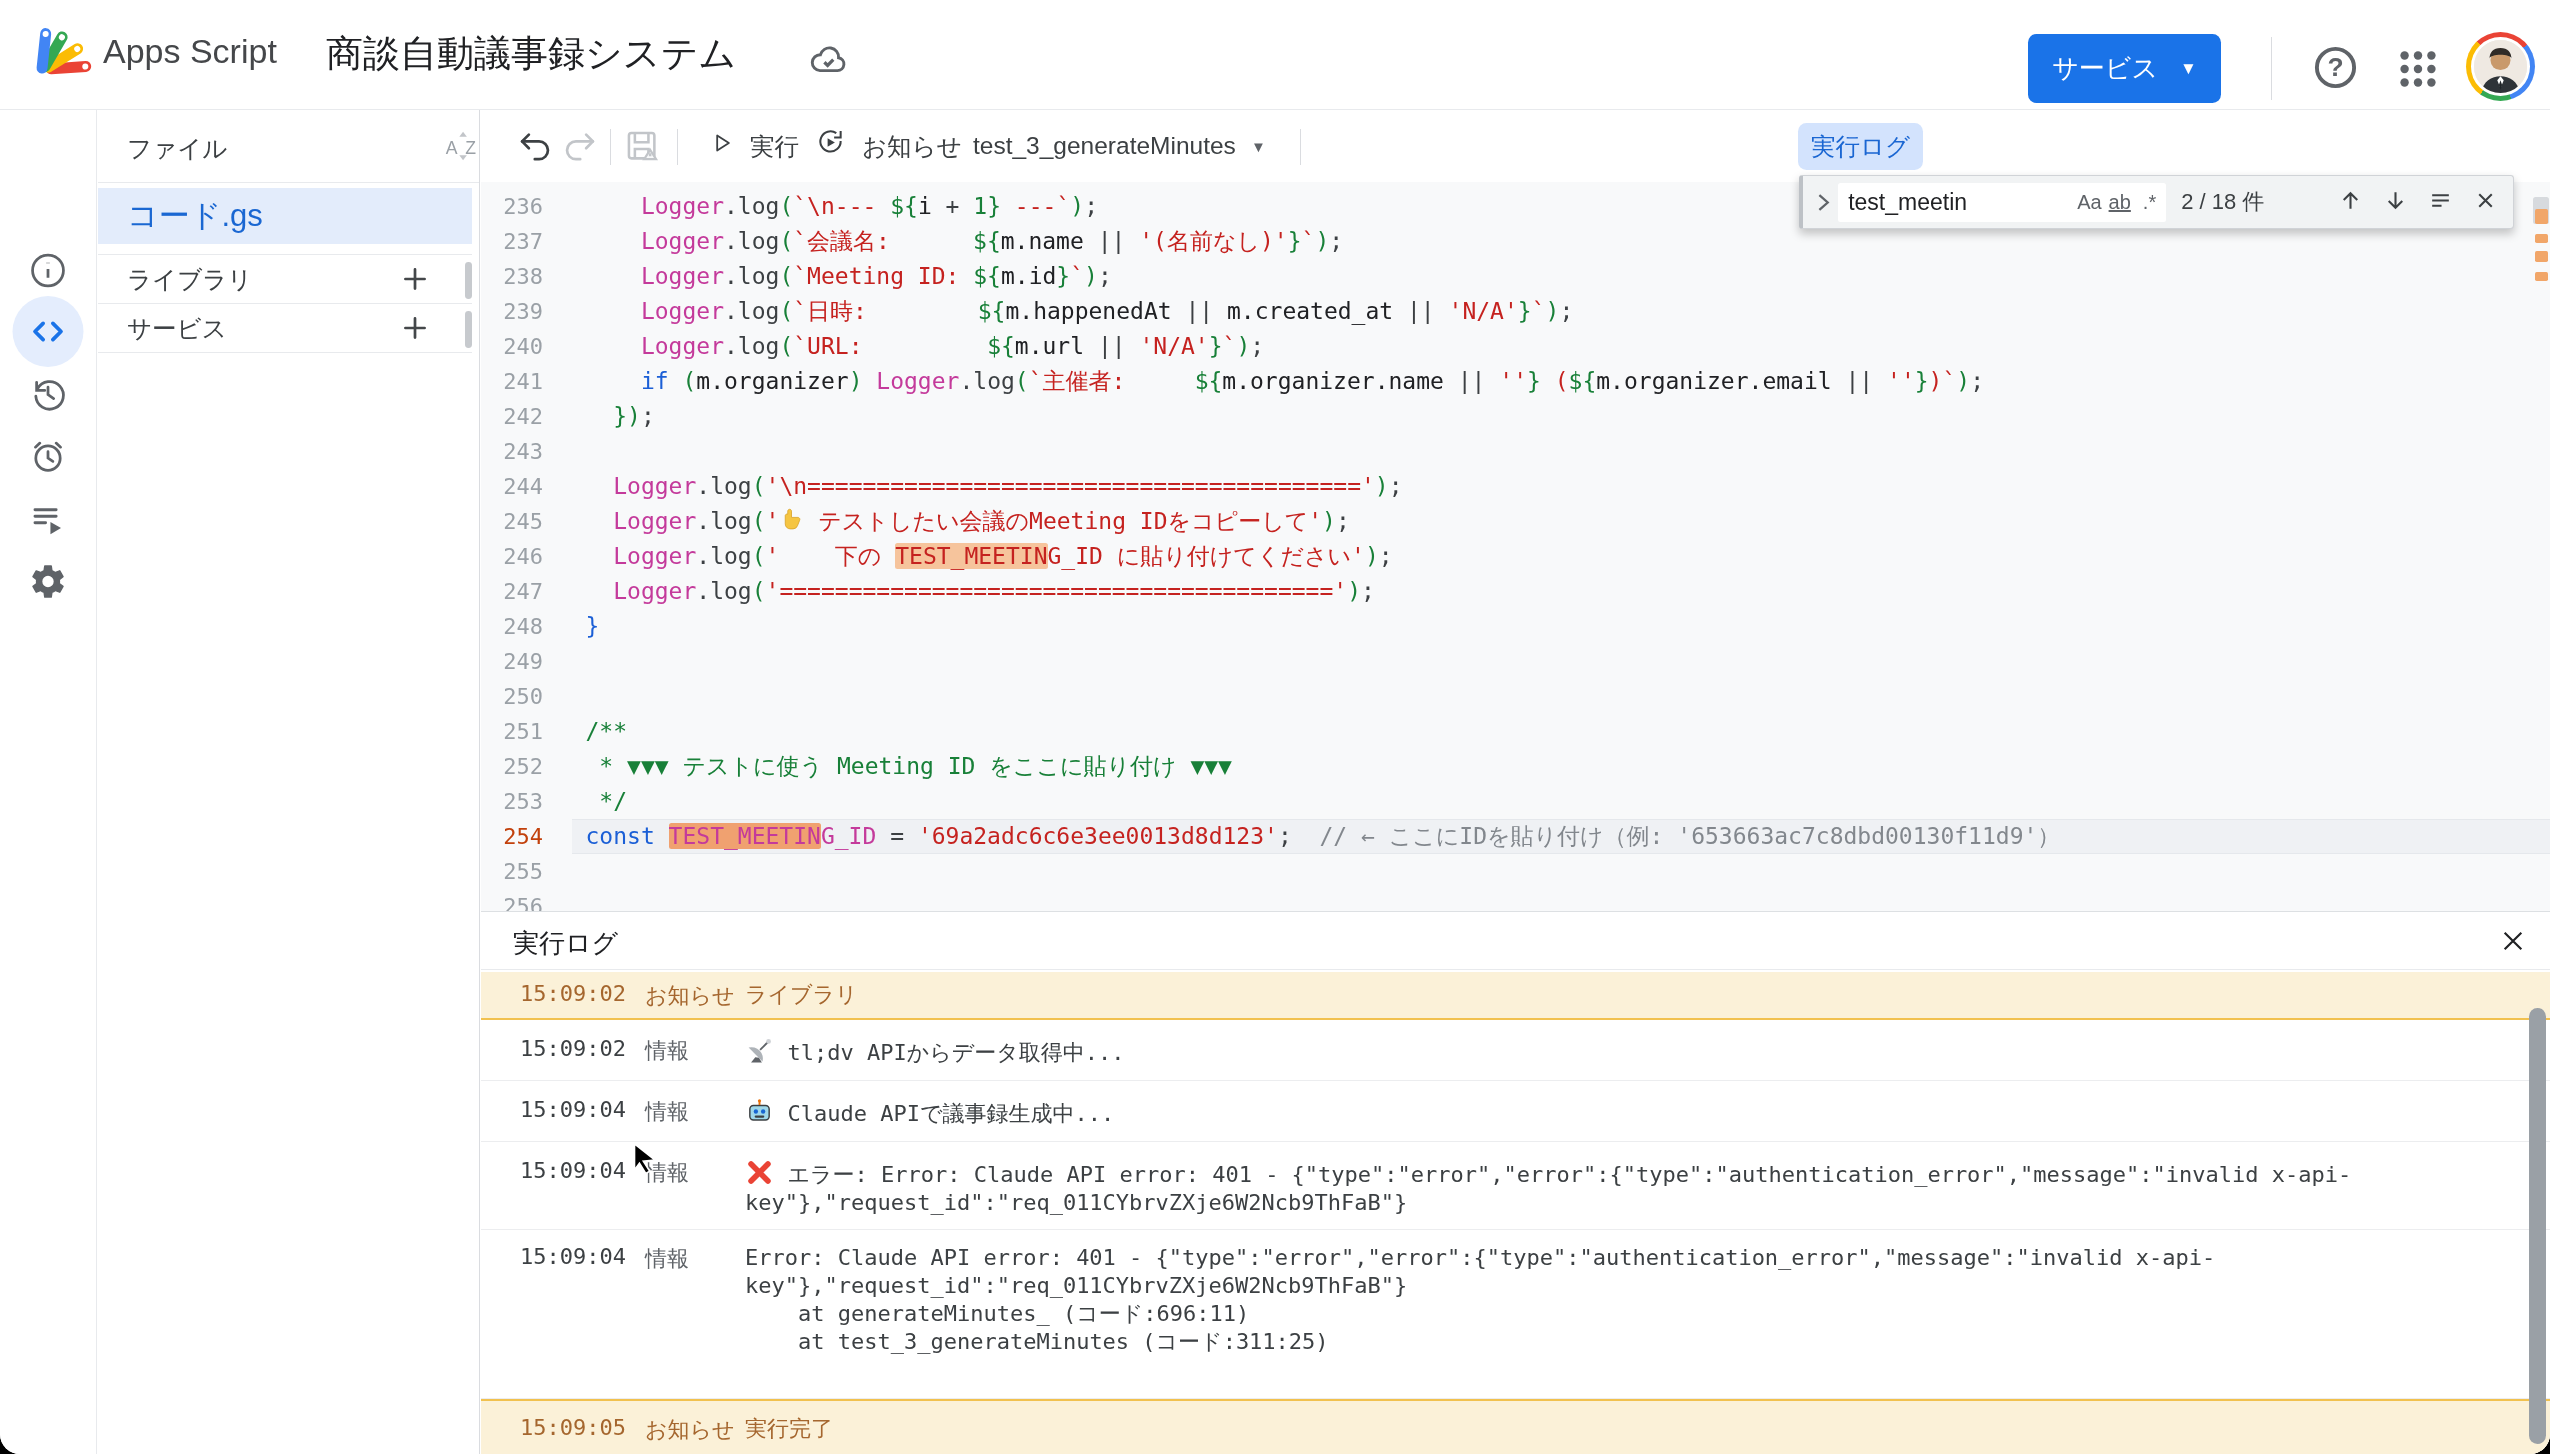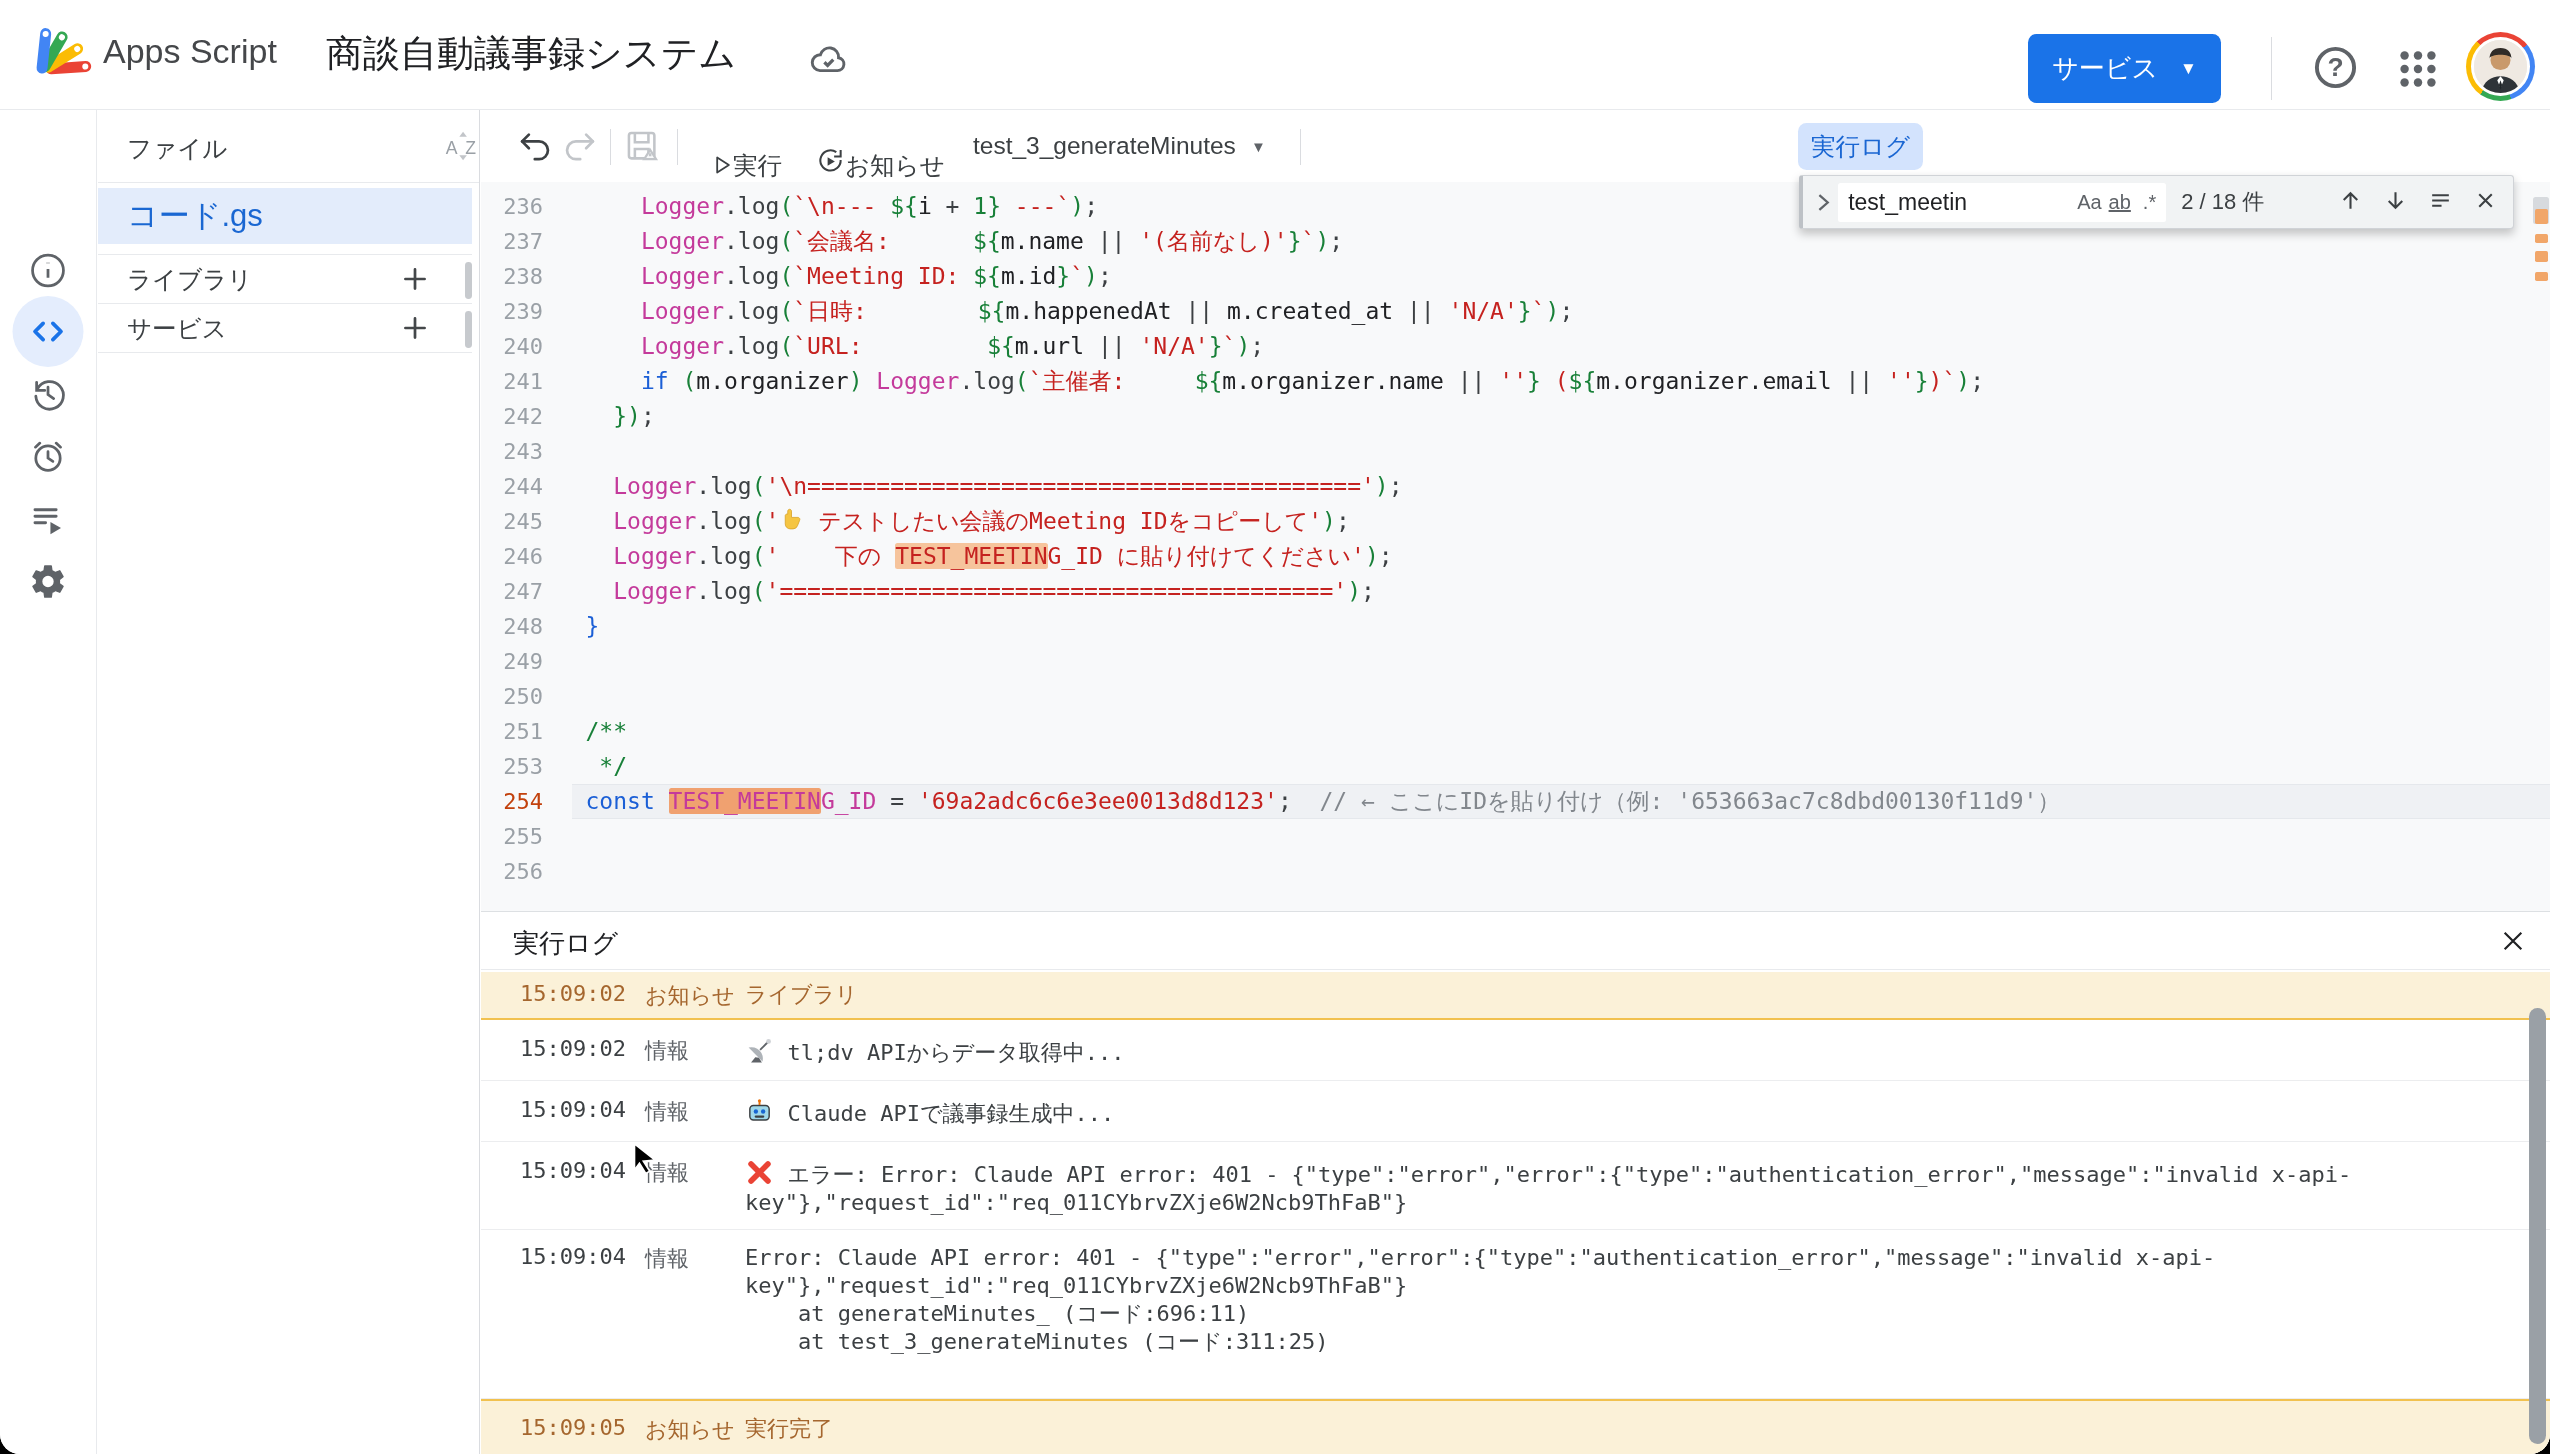--- a/index.html
+++ b/index.html
@@ -50,22 +50,22 @@
   .sec-row .sadd { width:32px; height:32px; margin-right:41px; }
   .sec-libraries { top:144px; }
   .sec-services  { top:193px; }
   .sec-end { position:absolute; left:0; right:6.8px; top:242px; border-top:0.8px solid #E8EAED; }
   .mini-scroll { position:absolute; right:0px; width:7.6px; background:#C7CACE; border-radius:3.4px; }
 
   
   .toolbar { position:absolute; left:481px; top:110px; right:0; height:72px; background:#fff; z-index:10; }
   .toolbar .tdiv { position:absolute; top:18.6px; width:0.8px; height:36px; background:#DADCE0; }
   .icon-btn { position:absolute; top:17px; width:39px; height:39px; }
-  .run-btn, .debug-btn { position:absolute; top:0; height:72px; display:flex; align-items:flex-end; gap:0;
-             font-size:24.5px; color:#3C4043; cursor:pointer; }
+  .run-btn, .debug-btn { position:absolute; top:0; height:72px; display:flex; align-items:center; gap:17px;
+             font-size:24.5px; color:#3C4043; cursor:pointer;font-family:Liberation Mono, monospace; }
   .fn-select { position:absolute; top:0; height:72px; display:flex; align-items:center; gap:15px;
                font-size:24.5px; color:#3C4043; cursor:pointer; }
   .fn-select .caret { font-size:15px; color:#5F6368; }
   .log-pill { position:absolute; left:1317px; top:12.7px; width:125px; height:47px; background:#D3E3FD;
               border:none; border-radius:8.5px; color:#1A66D2; font-size:24.5px; font-family:inherit;
               display:grid; place-items:center; cursor:pointer; }
 
   
   .editor { position:absolute; left:481px; top:182px; right:0; height:729px; background:#F8F9FA;
             overflow:hidden; padding-top:6.8px; }
@@ -368,20 +368,24 @@
         </div>
         <div class="code-line">
           <span class="ln">250</span>
           <span class="lc"></span>
         </div>
         <div class="code-line">
           <span class="ln">251</span>
           <span class="lc"><span class="t-cmt">/**</span></span>
         </div>
         <div class="code-line">
+          <span class="ln">252</span>
+          <span class="lc"> <span class="t-cmt">* ▼▼▼ テストに使う Meeting ID をここに貼り付け ▼▼▼</span></span>
+        </div>
+        <div class="code-line">
           <span class="ln">253</span>
           <span class="lc"> <span class="t-cmt">*/</span></span>
         </div>
         <div class="code-line current">
           <span class="ln">254</span>
           <span class="lc"><span class="t-kw">const </span><span class="t-obj t-hlc">TEST_MEETIN</span><span class="t-obj">G_ID </span><span class="t-op">= </span><span class="t-str">'69a2adc6c6e3ee0013d8d123'</span><span class="t-pun">;  </span><span class="t-cmtg">// ← ここにIDを貼り付け（例: '653663ac7c8dbd00130f11d9'）</span></span>
         </div>
         <div class="code-line">
           <span class="ln">255</span>
           <span class="lc"></span>

